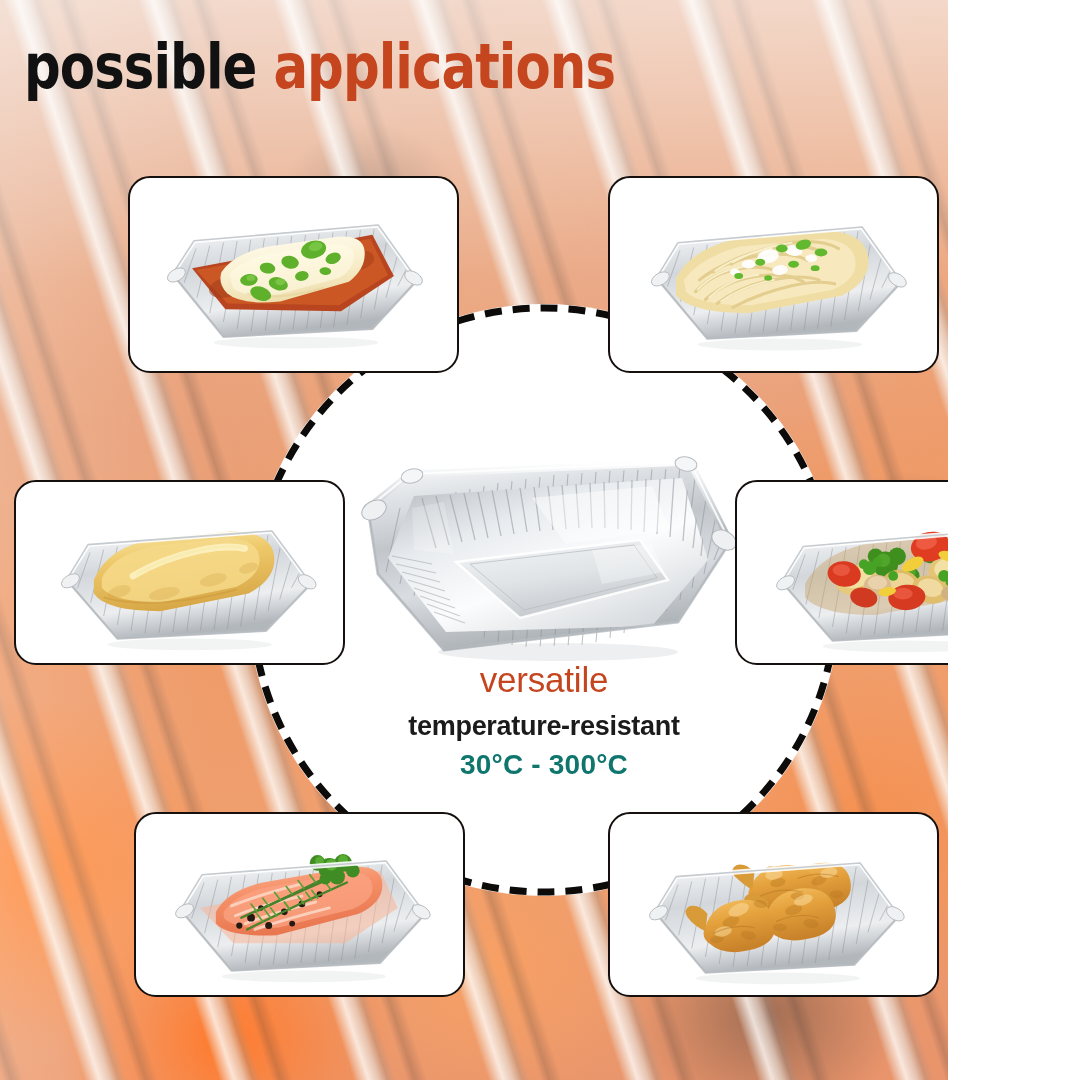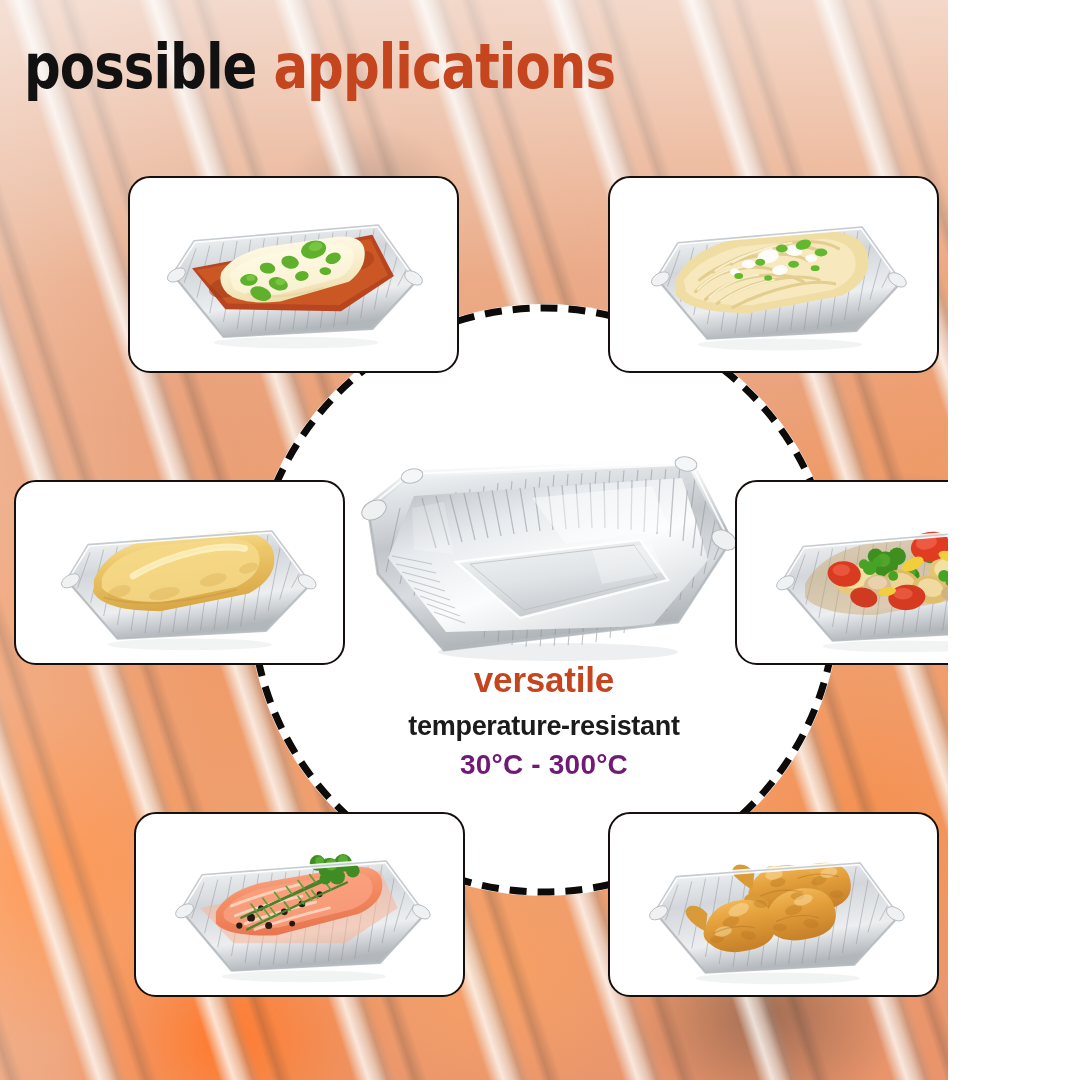--- a/index.html
+++ b/index.html
@@ -105,29 +105,29 @@
   .hero-tray svg { width:100%; height:100%; display:block; }
 
   
   .center-text {
     position:absolute;
     left:248px; top:660px;
     width:592px;
     text-align:center;
   }
   .center-text .ct-title {
-    font-size:35px; font-weight:700; color:#c5451f;
+    font-size:35px; font-weight:400; color:#c5451f;
     letter-spacing:-.2px; line-height:1.15;
   }
   .center-text .ct-sub {
     font-size:27px; font-weight:700; color:#1b1b1b;
     margin-top:11px; letter-spacing:-.3px;
   }
   .center-text .ct-range {
-    font-size:28px; font-weight:700; color:#701a75;
+    font-size:28px; font-weight:700; color:#0f766e;
     margin-top:7px; letter-spacing:.2px;
   }
 
   
   .card {
     position:absolute;
     background:#ffffff;
     border:2px solid #15100e;
     border-radius:22px;
     overflow:hidden;

